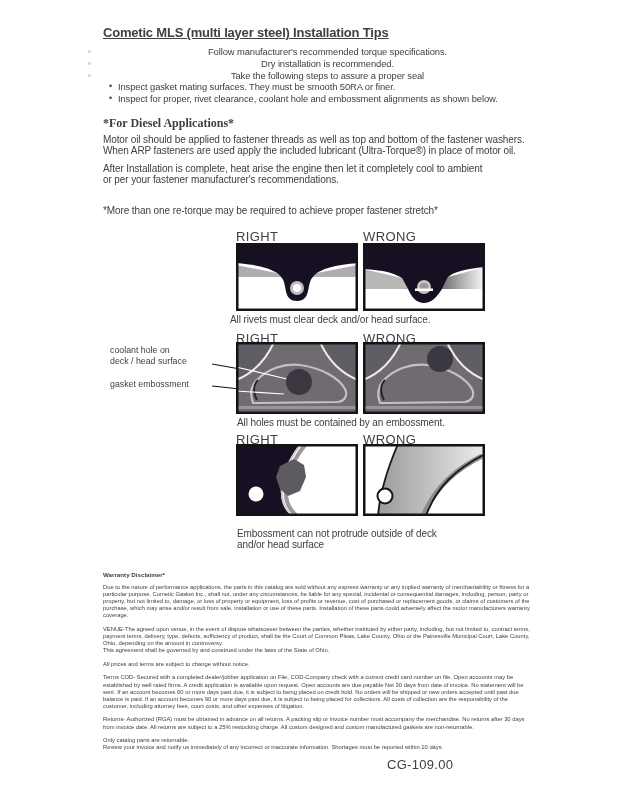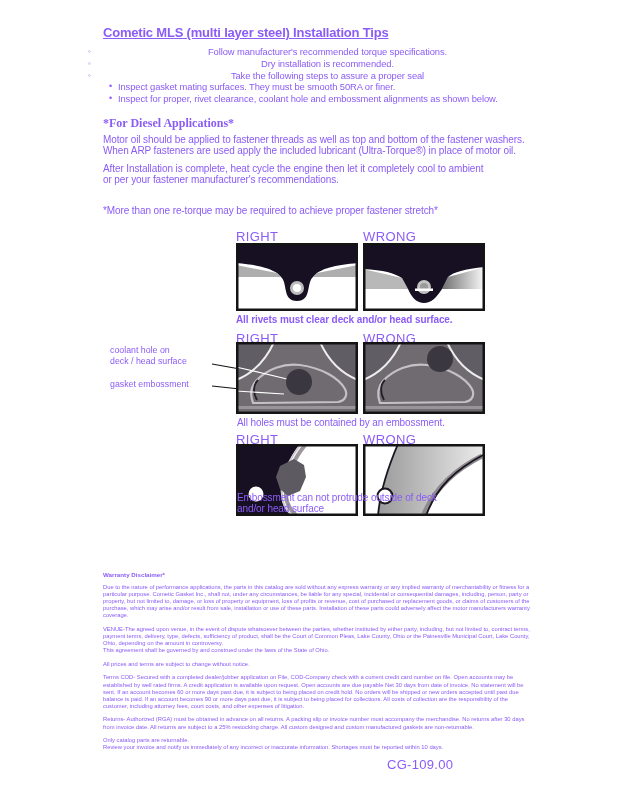--- a/index.html
+++ b/index.html
@@ -1,18 +1,18 @@
 <!DOCTYPE html>
 <html><head>
 <meta charset="utf-8">
 <style>
   html,body { margin:0; padding:0; background:#ffffff; }
   .page {
     position:relative; width:618px; height:800px; background:#ffffff;
-    font-family:"Liberation Sans", sans-serif; color:#8b5cf6; overflow:hidden;
+    font-family:"Liberation Sans", sans-serif; color:#404040; overflow:hidden;
   }
   .abs { position:absolute; }
   .nowrap { white-space:nowrap; }
 
   .title {
     left:103px; top:25px; font-size:13px; font-weight:bold;
     text-decoration:underline; letter-spacing:-0.2px; white-space:nowrap;
   }
 
   .bullets { left:88px; top:46px; width:470px; font-size:9.4px; line-height:11.8px; letter-spacing:-0.1px; }
@@ -57,21 +57,21 @@
   </div>
 
   <div class="abs diesel-heading">*For Diesel Applications*</div>
 
   <div class="abs body-par p1">
     <div class="nowrap">Motor oil should be applied to fastener threads as well as top and bottom of the fastener washers.</div>
     <div class="nowrap">When ARP fasteners are used apply the included lubricant (Ultra-Torque®) in place of motor oil.</div>
   </div>
 
   <div class="abs body-par p2">
-    <div class="nowrap">After Installation is complete, heat cycle the engine then let it completely cool to ambient</div>
+    <div class="nowrap">After Installation is complete, heat arise the engine then let it completely cool to ambient</div>
     <div class="nowrap">or per your fastener manufacturer's recommendations.</div>
   </div>
 
   <div class="abs body-par pnote nowrap">*More than one re-torque may be required to achieve proper fastener stretch*</div>
 
   <div class="abs dg-label" style="left:236px; top:229px;">RIGHT</div>
   <div class="abs dg-label" style="left:363px; top:229px;">WRONG</div>
 
   <div class="abs dg-box" style="left:236px; top:243px;">
     <svg width="122" height="68" viewBox="0 0 122 68">
@@ -98,21 +98,21 @@
       <polygon points="122,24 85,34 79,46 122,46" fill="url(#g-r1)"></polygon>
       <path d="M0,0 H122 V24 C101,26 91,29 85,34 L79,46 H45 L39,35 C31,30 21,27 0,26 Z" fill="#171022"></path>
       <path d="M45,46 C49,55 54,60 61,60 C68,60 73,55 79,46 Z" fill="#171022"></path>
       <circle cx="61" cy="44" r="7" fill="#c2c2c2"></circle>
       <circle cx="61" cy="44" r="4" fill="#9a9a9a"></circle>
       <rect x="52" y="45.5" width="18" height="2.5" fill="#ffffff"></rect>
       <rect x="1.25" y="1.25" width="119.5" height="65.5" fill="none" stroke="#141414" stroke-width="2.5"></rect>
     </svg>
   </div>
 
-  <div class="abs dg-caption" style="left:236px; top:314px;font-weight:bold;">All rivets must clear deck and/or head surface.</div>
+  <div class="abs dg-caption" style="left:230px; top:314px;">All rivets must clear deck and/or head surface.</div>
 
   <div class="abs dg-label" style="left:236px; top:331px;">RIGHT</div>
   <div class="abs dg-label" style="left:363px; top:331px;">WRONG</div>
 
   <div class="abs ann-label" style="left:110px; top:345px;">
     <div>coolant hole on</div>
     <div>deck / head surface</div>
   </div>
   <div class="abs ann-label" style="left:110px; top:379px;">gasket embossment</div>
 
@@ -181,21 +181,21 @@
       <rect x="0" y="0" width="122" height="72" fill="#ffffff"></rect>
       <path d="M35,0 H122 V10 C93,25 73,43 63,72 H15 C17,46 26,21 35,0 Z" fill="url(#g-r3)"></path>
       <path d="M119,12 C91,26 72,44 61,70" fill="none" stroke="#8e8a90" stroke-width="5"></path>
       <path d="M122,10 C93,25 73,43 63,72" fill="none" stroke="#1b1520" stroke-width="1.8"></path>
       <path d="M35,0 C26,21 17,46 15,72" fill="none" stroke="#1b1520" stroke-width="1.8"></path>
       <circle cx="22" cy="52" r="7.5" fill="#ffffff" stroke="#1b1520" stroke-width="2"></circle>
       <rect x="1.25" y="1.25" width="119.5" height="69.5" fill="none" stroke="#141414" stroke-width="2.5"></rect>
     </svg>
   </div>
 
-  <div class="abs dg-caption" style="left:237px; top:492px;">
+  <div class="abs dg-caption" style="left:237px; top:528px;">
     <div>Embossment can not protrude outside of deck</div>
     <div>and/or head surface</div>
   </div>
 
   <div class="abs legal">
     <div class="legal-heading">Warranty Disclaimer*</div>
     <div class="legal-par">Due to the nature of performance applications, the parts in this catalog are sold without any express warranty or any implied warranty of merchantability or fitness for a particular purpose.  Cometic Gasket Inc., shall not, under any circumstances, be liable for any special, incidental or consequential damages, including, person, party or property, but not limited to, damage, or loss of property or equipment, loss of profits or revenue, cost of purchased or replacement goods, or claims of customers of the purchase, which may arise and/or result from sale, installation or use of these parts.  Installation of these parts could adversely affect the motor manufacturers warranty coverage.</div>
     <div class="legal-par no-gap">VENUE-The agreed upon venue, in the event of dispute whatsoever between the parties, whether instituted by either party, including, but not limited to, contract terms, payment terms, delivery, type, defects, sufficiency of product, shall be the Court of Common Pleas, Lake County, Ohio or the Painesville Municipal Court, Lake County, Ohio, depending on the amount in controversy.</div>
     <div class="legal-par">This agreement shall be governed by and construed under the laws of the State of Ohio.</div>
     <div class="legal-par">All prices and terms are subject to change without notice.</div>

